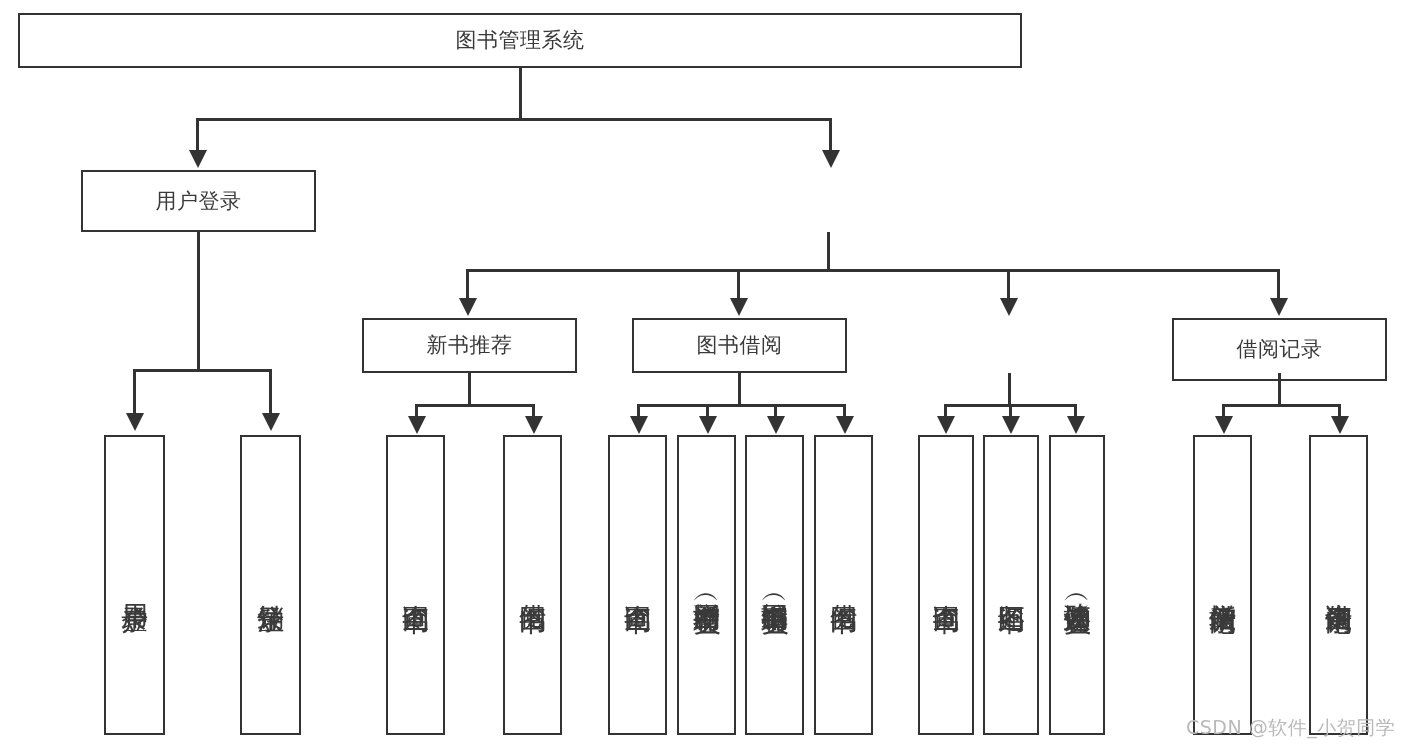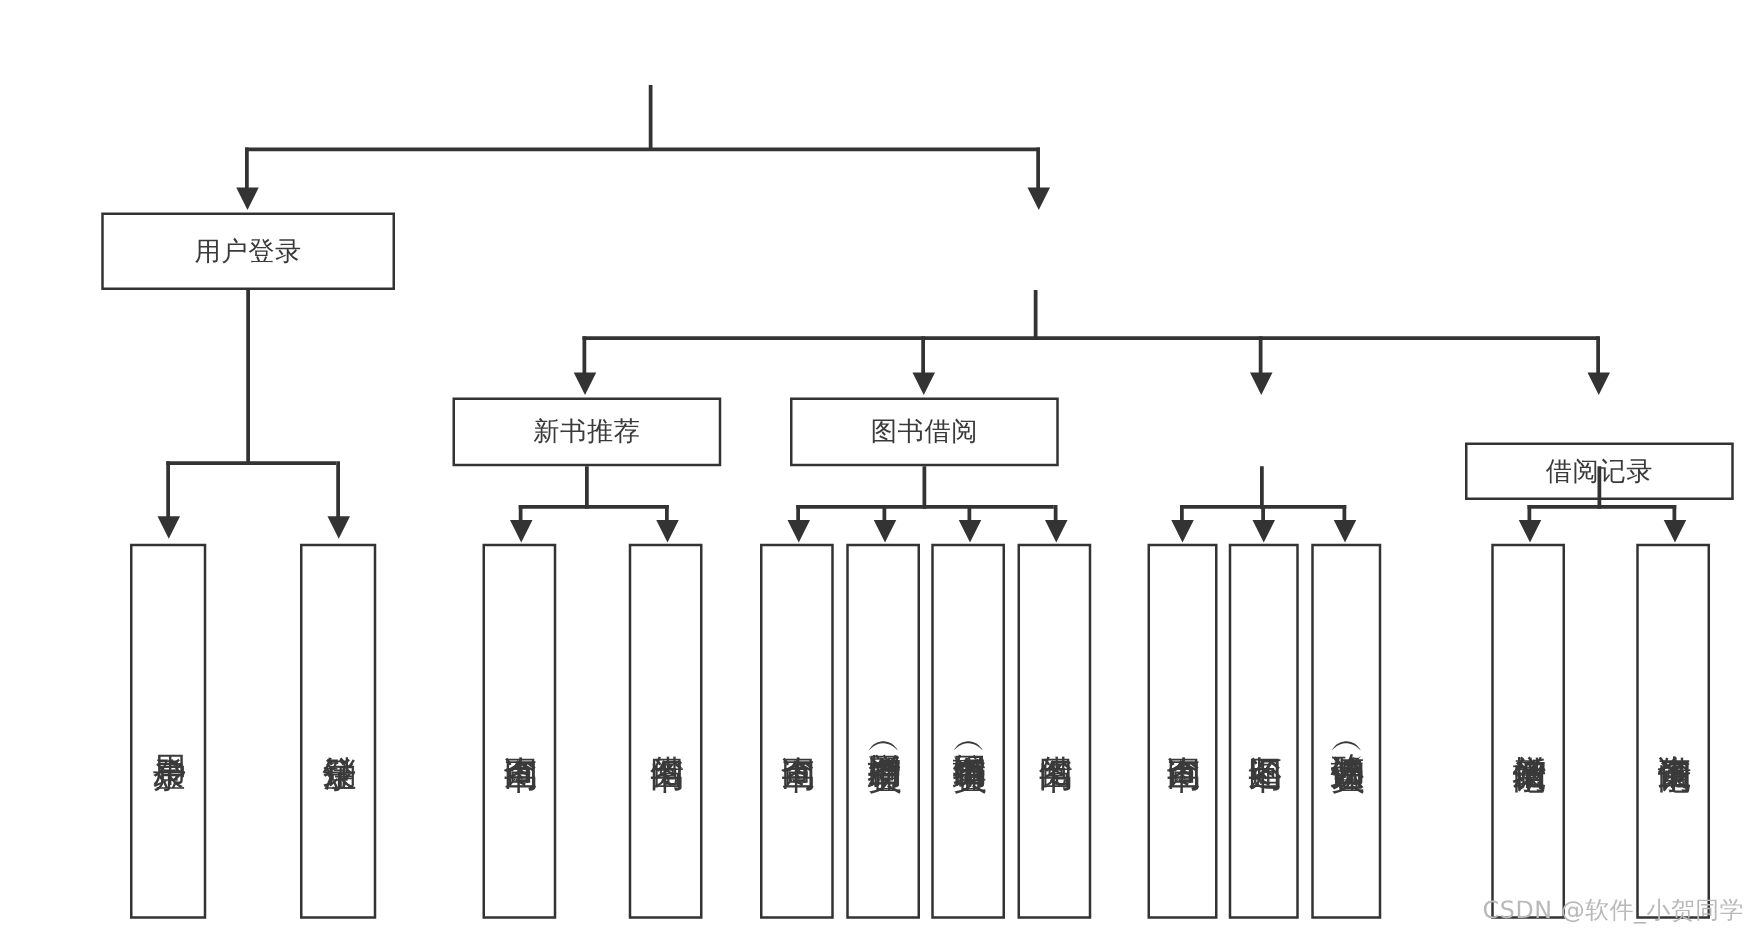--- a/index.html
+++ b/index.html
@@ -68,20 +68,23 @@
     color: #b9b9b9;
     white-space: nowrap;
     letter-spacing: 0.5px;
   }
 </style>
 </head>
 <body>
 
 <div id="canvas">
 
+  <div class="node h" style="left:18px; top:13px; width:1004px; height:55px;">
+    <span class="node-label">图书管理系统</span>
+  </div>
 
   <div class="line vt" style="left:519px; top:68px; height:52px;"></div>
 
   <div class="line hz" style="left:196px; top:118px; width:636px;"></div>
   <div class="line vt" style="left:196px; top:118px; height:34px;"></div>
   <div class="arrow" style="left:189px; top:150px;"></div>
   <div class="line vt" style="left:829px; top:118px; height:34px;"></div>
   <div class="arrow" style="left:822px; top:150px;"></div>
 
   <div class="node h" style="left:81px; top:170px; width:235px; height:62px;">
@@ -112,21 +115,21 @@
   <div class="arrow" style="left:1000px; top:298px;"></div>
   <div class="line vt" style="left:1277px; top:269px; height:32px;"></div>
   <div class="arrow" style="left:1270px; top:298px;"></div>
 
   <div class="node h" style="left:632px; top:318px; width:215px; height:55px;">
     <span class="node-label">图书借阅</span>
   </div>
   <div class="node h" style="left:362px; top:318px; width:215px; height:55px;">
     <span class="node-label">新书推荐</span>
   </div>
-  <div class="node h" style="left:1172px; top:318px; width:215px; height:46px;margin-top:36px;">
+  <div class="node h" style="left:1172px; top:318px; width:215px; height:63px;">
     <span class="node-label">借阅记录</span>
   </div>
 
   <div class="line vt" style="left:468px; top:373px; height:34px;"></div>
   <div class="line hz" style="left:415px; top:404px; width:120px;"></div>
   <div class="line vt" style="left:415px; top:404px; height:16px;"></div>
   <div class="arrow" style="left:408px; top:416px;"></div>
   <div class="line vt" style="left:532px; top:404px; height:16px;"></div>
   <div class="arrow" style="left:525px; top:416px;"></div>
 

